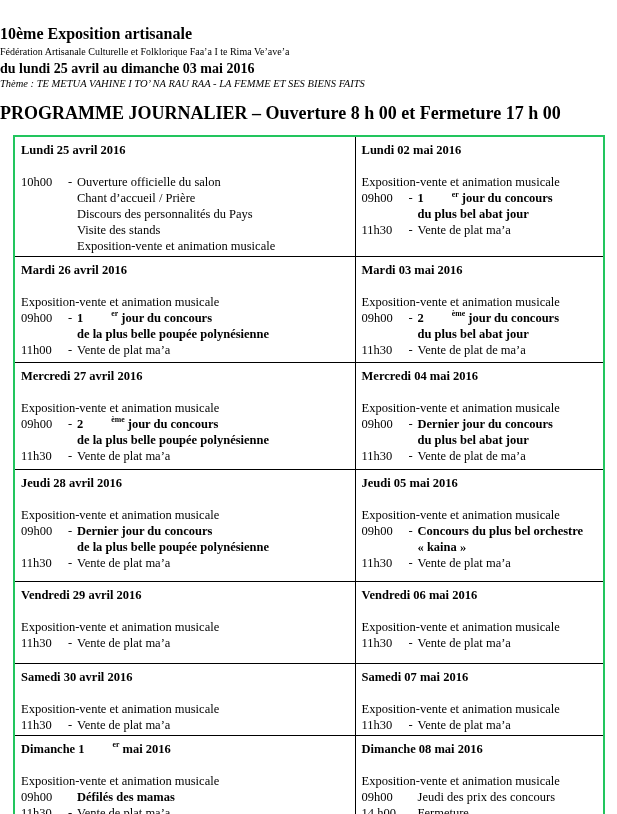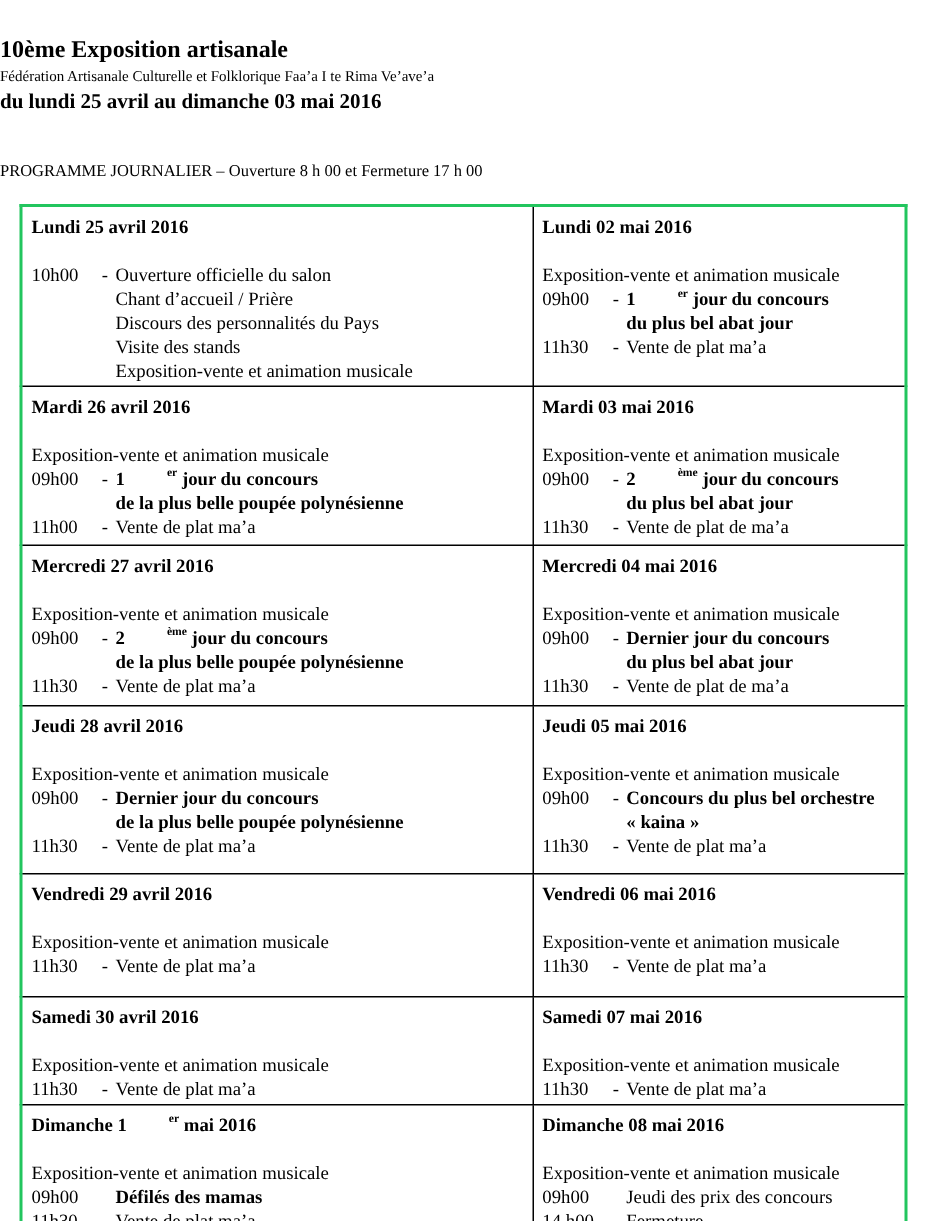--- a/index.html
+++ b/index.html
@@ -8,21 +8,21 @@
     width: 617px; height: 814px;
     font-family: "Liberation Serif", "DejaVu Serif", serif;
     color: #000;
     overflow: hidden;
   }
   .header { text-align: left; padding-top: 25px; }
   .title { font-size: 16px; font-weight: bold; line-height: 18px; }
   .subtitle { font-size: 10px; font-weight: normal; line-height: 17px; }
   .daterange { font-size: 14px; font-weight: bold; line-height: 17px; }
   .theme { font-size: 10.5px; font-style: italic; line-height: 13px; }
-  .program-title { font-size: 11px; font-weight: normal; margin-top: 29px; line-height: 17px; }
+  .program-title { font-size: 18px; font-weight: bold; margin-top: 15px; line-height: 17px; }
 
   .program-table {
     display: table;
     border-collapse: collapse;
     margin: 13px 0 0 13px;
     width: 592px;
     table-layout: fixed;
   }
   .trow { display: table-row; }
   .tcell {
@@ -45,20 +45,21 @@
   .b { font-weight: bold; }
   sup.sup { font-size: 0.62em; vertical-align: super; line-height: 0; padding-left: 28px; }
 </style>
 </head>
 <body>
 
 <div class="header">
   <div class="title">10ème Exposition artisanale</div>
   <div class="subtitle">Fédération Artisanale Culturelle et Folklorique Faa’a I te Rima Ve’ave’a</div>
   <div class="daterange">du lundi 25 avril au dimanche 03 mai 2016</div>
+  <div class="theme">Thème : TE METUA VAHINE I TO’ NA RAU RAA - LA FEMME ET SES BIENS FAITS</div>
   <div class="program-title">PROGRAMME JOURNALIER – Ouverture 8 h 00 et Fermeture 17 h 00</div>
 </div>
 
 <div class="program-table">
     <div class="trow" style="height: 120px;">
       <div class="tcell c0">
         <div class="day"><span>Lundi 25 avril 2016</span></div>
         <div class="line"><span class="time">10h00</span><span class="sep">-</span><span class="txt"><span>Ouverture officielle du salon</span></span></div>
         <div class="line cont"><span class="txt"><span>Chant d’accueil / Prière</span></span></div>
         <div class="line cont"><span class="txt"><span>Discours des personnalités du Pays</span></span></div>

